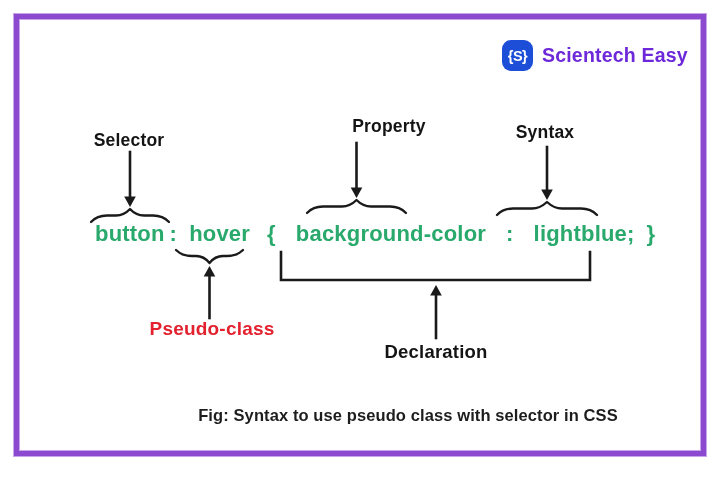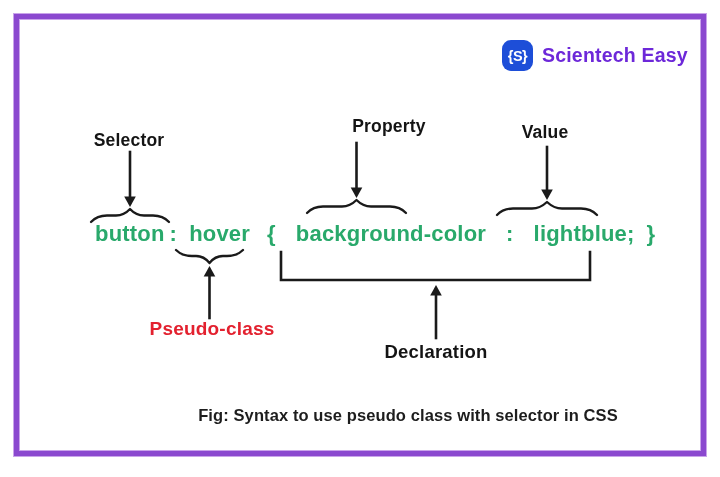--- a/index.html
+++ b/index.html
@@ -96,21 +96,21 @@
     <path class="stroke-thick" d="M281,252 L281,280 L590,280 L590,252"></path>
 
     <g>
       <line class="stroke-thick" x1="436" y1="294" x2="436" y2="338"></line>
       <polygon class="ahead" points="436,285 430.2,295.5 441.8,295.5"></polygon>
     </g>
   </svg>
 
   <div class="label" style="left:129px;top:130px;">Selector</div>
   <div class="label" style="left:377px;top:116px;margin-left:12px;">Property</div>
-  <div class="label" style="left:545px;top:122px;">Value</div>
+  <div class="label" style="left:545px;top:122px;">Syntax</div>
   <div class="label decl" style="left:436px;top:341px;">Declaration</div>
   <div class="label red" style="left:212px;top:318px;">Pseudo-class</div>
 
   <div class="code-line">
     <span>button</span>
     <span class="m5">:</span>
     <span class="m6">hover</span>
     <span class="m17">{</span>
     <span class="m13">background-color</span>
     <span class="m13">:</span>

